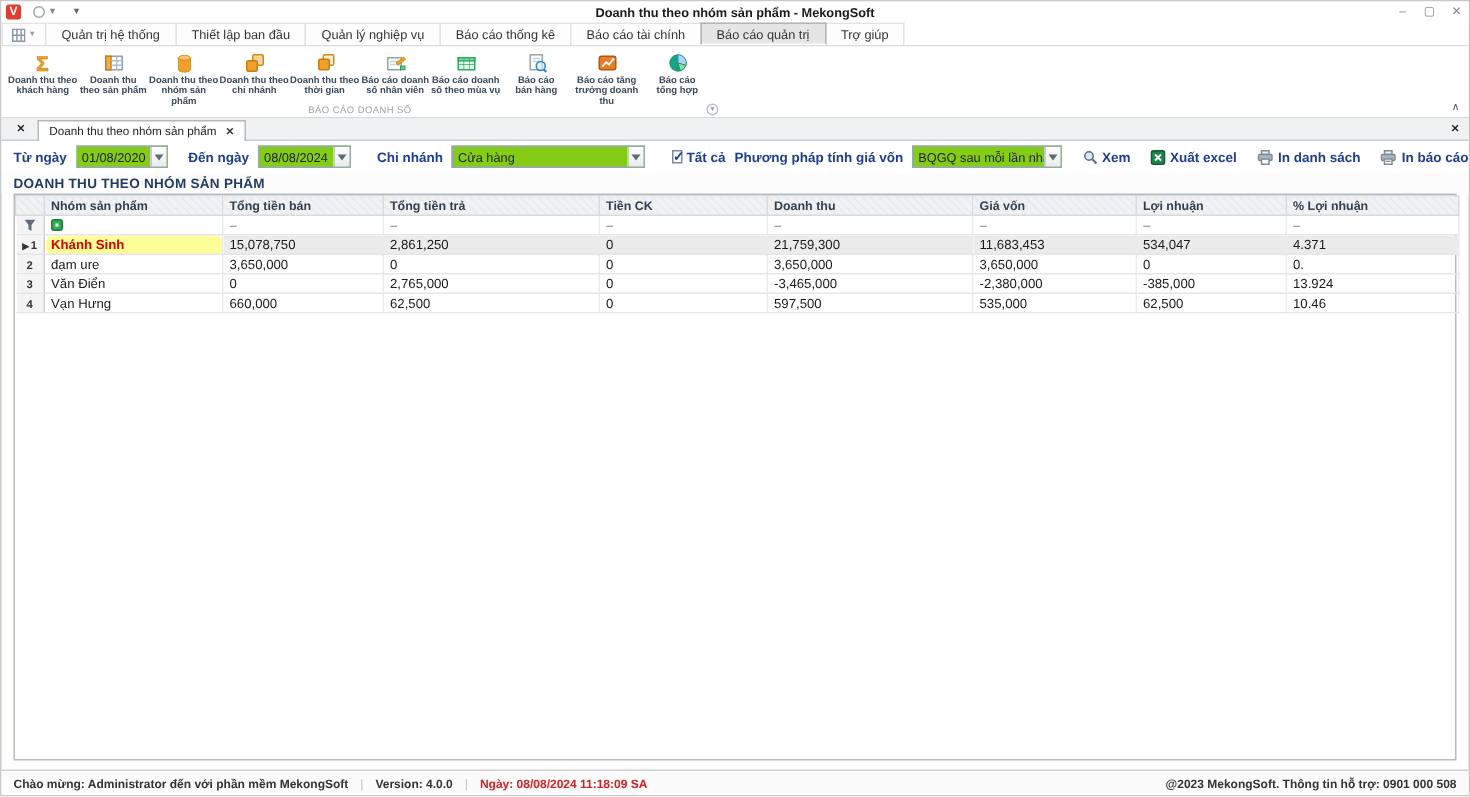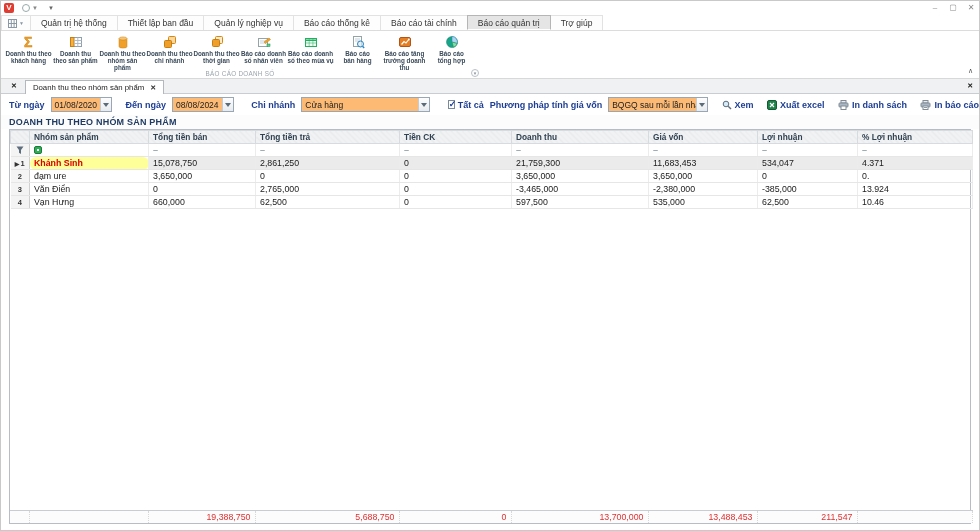--- a/index.html
+++ b/index.html
@@ -37,21 +37,21 @@
   
   .doctabs { height:15px; background:#f0f1f2; border-bottom:1px solid #c9cdd1; display:flex; align-items:flex-end; position:relative; flex:0 0 auto; }
   .doctab-close-left { font-size:7px; color:#222; margin:0 8px 3px 10px; font-weight:bold; }
   .doctab { background:#fff; border:1px solid #b3b8bd; border-bottom:none; height:14px; display:flex; align-items:center; gap:6px; padding:0 7px; font-size:7.8px; color:#222; margin-bottom:-1px; }
   .doctab .tab-x { font-size:7px; color:#333; font-weight:bold; }
   .doctab-close-right { position:absolute; right:6px; bottom:3px; font-size:7px; color:#222; font-weight:bold; }
 
   
   .filterbar { height:21px; display:flex; align-items:center; background:#fff; padding-left:8px; gap:6px; flex:0 0 auto; }
   .flabel { font-size:9px; font-weight:bold; color:#1d3e94; white-space:nowrap; }
-  .combo { height:15px; border:1px solid #98a6b5; background:#fdba74; display:flex; align-items:center; font-size:8.5px; color:#222; }
+  .combo { height:15px; border:1px solid #98a6b5; background:#84cc16; display:flex; align-items:center; font-size:8.5px; color:#222; }
   .combo .cval { padding:0 3px; flex:1; white-space:nowrap; overflow:hidden; }
   .combo .cbtn { width:11px; height:100%; border-left:1px solid #c4ccd4; background:linear-gradient(#fdfdfd,#e8ebee); display:flex; align-items:center; justify-content:center; }
   .combo .cbtn::after { content:""; border-left:3px solid transparent; border-right:3px solid transparent; border-top:4px solid #5a6b7a; }
   .combo.date { width:78px; }
   .combo.branch { width:178px; }
   .combo.method { width:100px; }
   .chk { width:9px; height:9px; border:1px solid #7a8a9a; background:#fff; position:relative; }
   .chk.checked::after { content:"✓"; position:absolute; left:0px; top:-2px; font-size:9px; color:#1d3e94; font-weight:bold; }
   .fbtn { display:flex; align-items:center; gap:3px; font-size:9px; font-weight:bold; color:#1d3e94; white-space:nowrap; cursor:default; }
   .gap8 { width:2px; } .gap16 { width:8px; }
@@ -90,20 +90,21 @@
 </head>
 <body>
 
 <div class="window">
 
   <div class="titlebar">
     <div class="app-logo">V</div>
     <div class="qa-circle"></div>
     <div class="qa-caret">▼</div>
     <div class="qa-caret2">▼</div>
+    <div class="win-title">Doanh thu theo nhóm sản phẩm - MekongSoft</div>
     <div class="win-controls">
       <div class="win-btn">–</div>
       <div class="win-btn">▢</div>
       <div class="win-btn">✕</div>
     </div>
   </div>
 
   <div class="ribbon-tabs ribbon-tabs-row">
     <div class="rtab icon-tab">
       <svg width="9" height="9" viewBox="0 0 9 9">
@@ -390,42 +391,24 @@
         <td class="num">62,500</td>
         <td class="num">0</td>
         <td class="num">597,500</td>
         <td class="num">535,000</td>
         <td class="num">62,500</td>
         <td class="num">10.46</td>
       </tr>
     </tbody>
       </table>
     <div class="grid-empty"></div>
-    <table class="gfooter">
-      <colgroup>
-          <col class="c-ind">
-          <col class="c-name">
-          <col class="c-1">
-          <col class="c-2">
-          <col class="c-3">
-          <col class="c-4">
-          <col class="c-5">
-          <col class="c-6">
-          <col class="c-7">
-        </colgroup>
-      <tbody>
-          <tr>
-        <td></td>
-        <td></td>
-        <td>19,388,750</td>
-        <td>5,688,750</td>
-        <td>0</td>
-        <td>13,700,000</td>
-        <td>13,488,453</td>
-        <td>211,547</td>
-        <td></td>
-      </tr>
-    </tbody>
-      </table>
-  </div>
-
+  </div>
+
+  <div class="statusbar">
+    <span>Chào mừng: Administrator đến với phần mềm MekongSoft</span>
+    <span class="sep">|</span>
+    <span>Version: 4.0.0</span>
+    <span class="sep">|</span>
+    <span class="sb-date">Ngày: 08/08/2024 11:18:09 SA</span>
+    <span class="sb-right">@2023 MekongSoft. Thông tin hỗ trợ: 0901 000 508</span>
+  </div>
 
 </div>
 
 </body></html>

